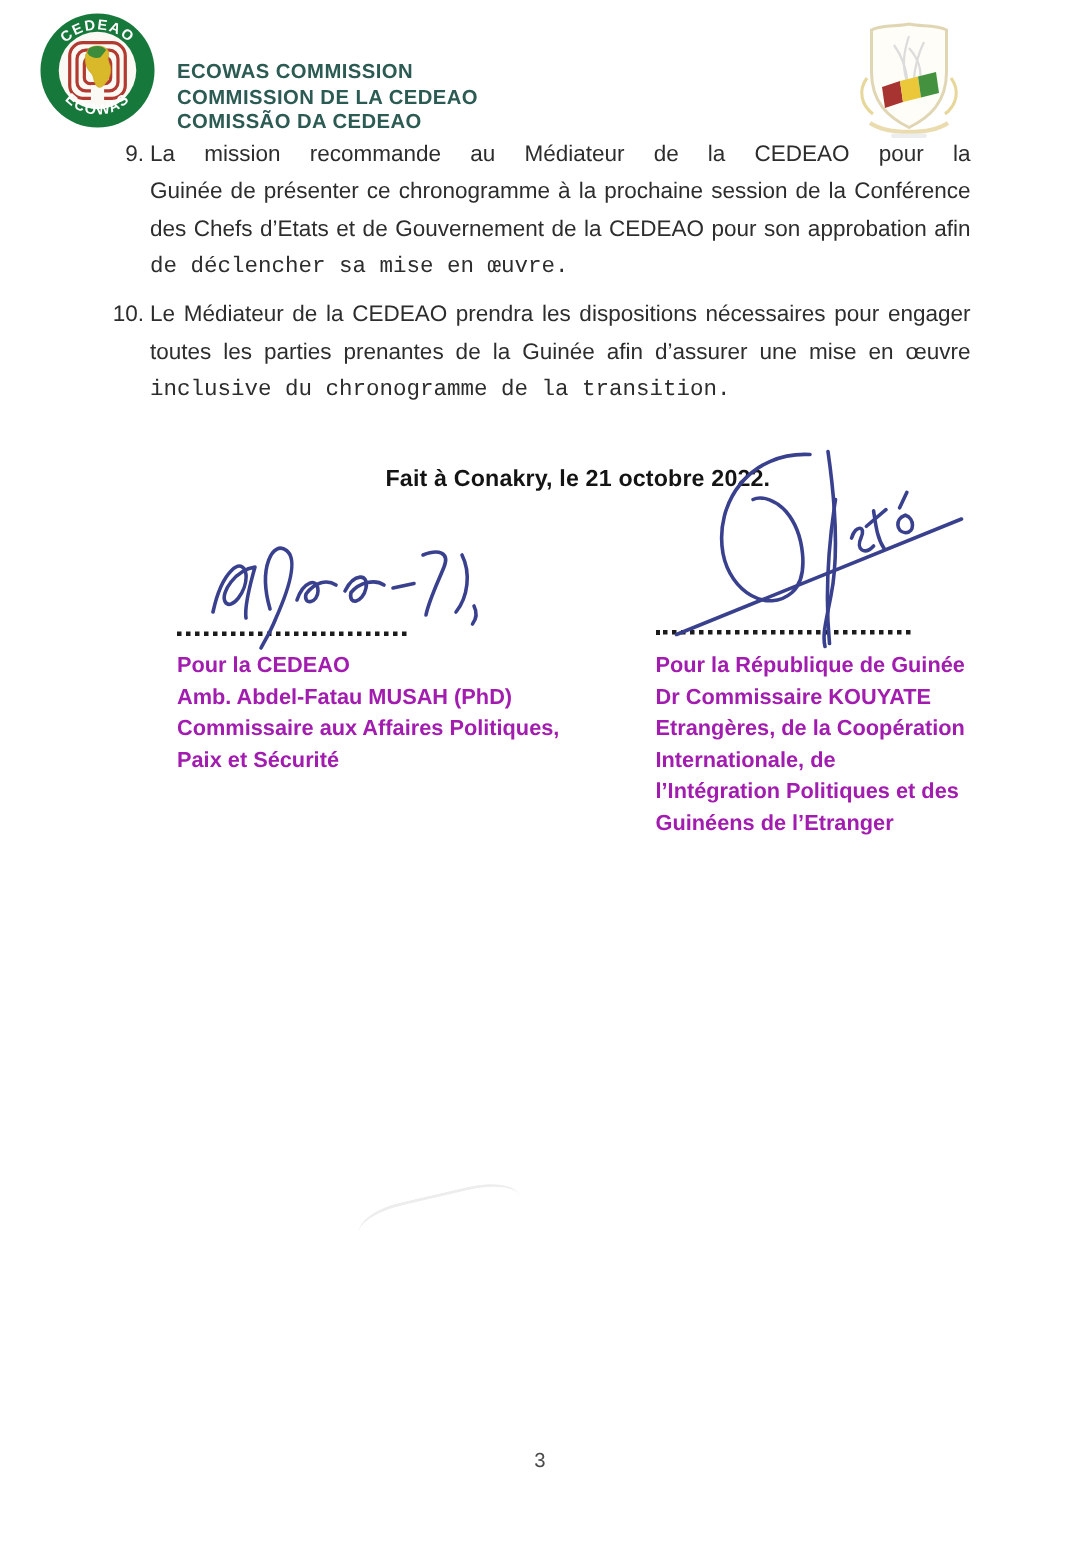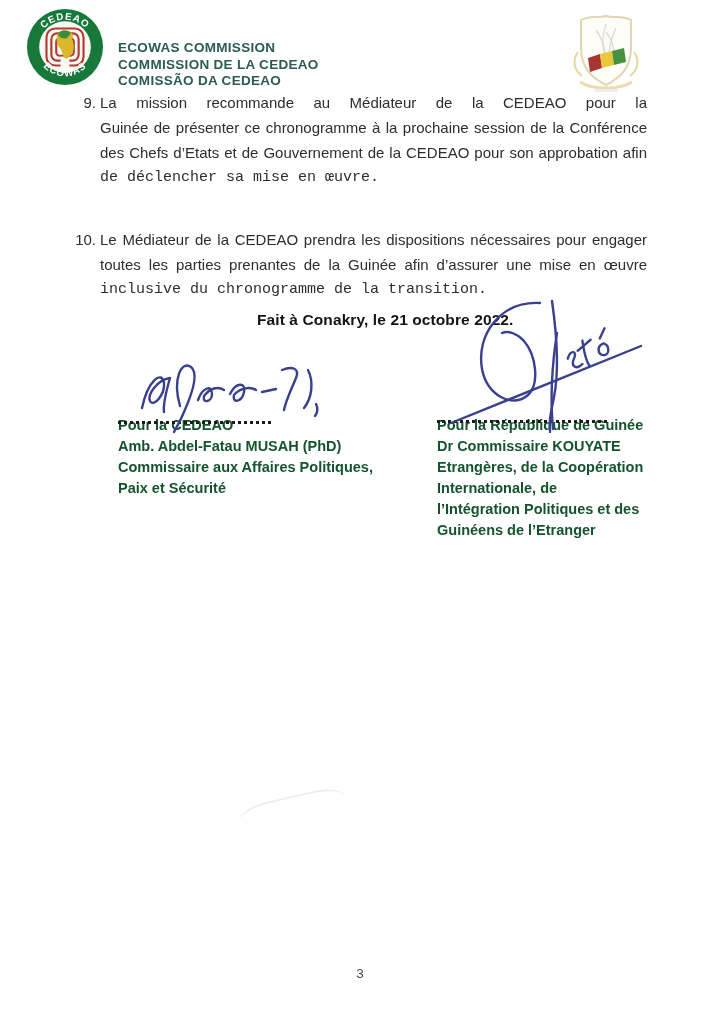--- a/index.html
+++ b/index.html
@@ -17,35 +17,35 @@
   }
   .emblem{position:absolute;left:566px;top:12px;width:80px;height:84px;}
   
   .item{position:absolute;left:72px;width:575px;display:flex;
         font-size:15px;line-height:25px;color:#2d2d2d;}
   .item .num{flex:0 0 28px;text-align:right;padding-right:4px;box-sizing:border-box;}
   .item .lines{flex:1 1 auto;min-width:0;}
   .jline{text-align:justify;text-align-last:justify;}
   .lline{text-align:left;font-family:Liberation Mono, monospace;}
   #item-9{top:90px;}
-  #item-10{top:197px;margin-top:30px;}
+  #item-10{top:197px;}
   .dateline{
     position:absolute;left:257px;top:311px;
     font-size:15.5px;font-weight:bold;color:#141414;letter-spacing:.1px;
   }
   
   .sig-ink{position:absolute;z-index:3;pointer-events:none;}
   #sig-ink-left{left:130px;top:350px;width:200px;height:85px;}
   #sig-ink-right{left:448px;top:293px;width:200px;height:142px;}
   .dotline{position:absolute;height:0;border-bottom:3.4px dotted #1b1b1b;z-index:2;}
   #dotline-left{left:118px;top:421px;width:153px;}
   #dotline-right{left:437px;top:420px;width:170px;}
   .sig-block{
-    position:absolute;top:415px;font-size:14.5px;font-weight:bold;
-    line-height:21px;color:#14532d;z-index:1;
+    position:absolute;top:434px;font-size:14.5px;font-weight:bold;
+    line-height:21px;color:#a21caf;z-index:1;
   }
   #sig-block-left{left:118px;width:270px;}
   #sig-block-right{left:437px;width:215px;}
   .sig-line{white-space:nowrap;}
   
   .smudge{
     position:absolute;left:238px;top:796px;width:110px;height:26px;
     border-top:2px solid #ededed;border-radius:60%/100%;
     transform:rotate(-13deg);
   }

